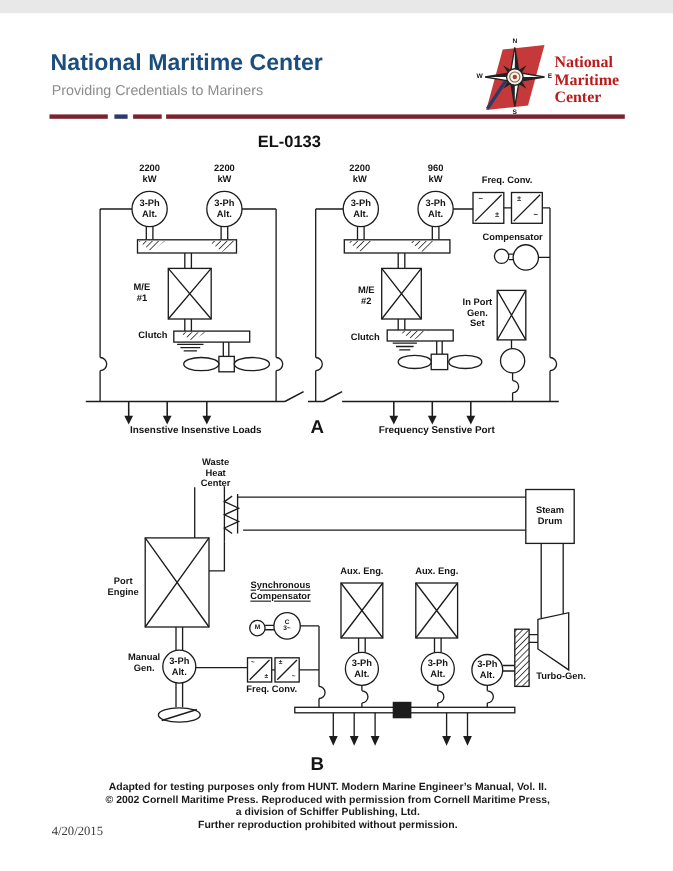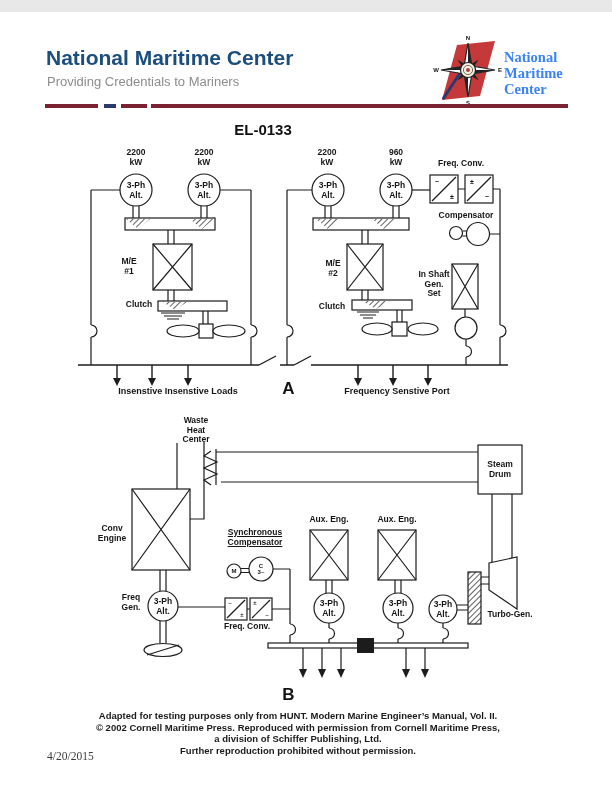--- a/index.html
+++ b/index.html
@@ -8,21 +8,21 @@
   .lbl{position:absolute;transform:translateX(-50%);text-align:center;
        font:bold 8.5px/9.5px "Liberation Sans",sans-serif;color:#141414;white-space:pre-line;z-index:3;}
   .cc{transform:translate(-50%,-50%);}
   .big{font-size:17px;line-height:17px;letter-spacing:1px;}
   .loads{font-size:9px;line-height:10px;}
   .sym{font-size:7px;line-height:7px;}
   .sym6{font-size:6px;line-height:6px;}
   .tiny{font-size:6px;line-height:6.5px;}
   .hdr-title{position:absolute;left:46px;top:34px;font:bold 21px/24px "Liberation Sans",sans-serif;color:#1b4e7e;z-index:3;}
   .hdr-sub{position:absolute;left:47px;top:62px;font:13px/15px "Liberation Sans",sans-serif;color:#8c8c8c;z-index:3;}
-  .logo-text{position:absolute;left:504px;top:37px;font:bold 14.5px/16px "Liberation Serif",serif;color:#3b82f6;white-space:pre-line;z-index:3;}
+  .logo-text{position:absolute;left:504px;top:37px;font:bold 14.5px/16px "Liberation Serif",serif;color:#b91c1c;white-space:pre-line;z-index:3;}
   .rule{position:absolute;top:92px;height:4px;background:#7b2230;z-index:3;}
   .rule.blue{background:#2b3a6b;}
   .doc-code{position:absolute;left:263px;top:109px;transform:translateX(-50%);
        font:bold 15px/17px "Liberation Sans",sans-serif;color:#111;z-index:3;}
   .footer{position:absolute;left:-8px;top:698px;width:612px;text-align:center;
        font:bold 9.5px/11.5px "Liberation Sans",sans-serif;color:#1a1a1a;z-index:3;}
   .date{position:absolute;left:47px;top:738px;font:11.5px/13px "Liberation Serif",serif;color:#3a3a3a;z-index:3;}
   svg{position:absolute;left:0;top:0;z-index:1;}
 </style>
 </head>
@@ -253,42 +253,42 @@
   <div class="lbl sym cc" style="left:452px;top:184px;">±</div>
   <div class="lbl sym cc" style="left:472px;top:169px;">±</div>
   <div class="lbl sym cc" style="left:487px;top:184px;">~</div>
   <div class="lbl" style="left:466px;top:199px;">Compensator</div>
   <div class="lbl" style="left:129px;top:245px;">M/E
 #1</div>
   <div class="lbl" style="left:333px;top:247px;">M/E
 #2</div>
   <div class="lbl" style="left:139px;top:288px;">Clutch</div>
   <div class="lbl" style="left:332px;top:290px;">Clutch</div>
-  <div class="lbl" style="left:434px;top:258px;">In Shaft
+  <div class="lbl" style="left:434px;top:258px;">In Port
 Gen.
 Set</div>
   <div class="lbl loads" style="left:178px;top:374px;">Insenstive Insenstive Loads</div>
   <div class="lbl loads" style="left:397px;top:374px;">Frequency Senstive Port</div>
   <div class="lbl big" style="left:289px;top:368px;">A</div>
 
   <div class="lbl" style="left:196px;top:404px;">Waste
 Heat
 Center</div>
   <div class="lbl cc" style="left:500px;top:457px;">Steam
 Drum</div>
-  <div class="lbl" style="left:112px;top:512px;">Conv
+  <div class="lbl" style="left:112px;top:512px;">Port
 Engine</div>
   <div class="lbl" style="left:255px;top:516px;text-decoration:underline;">Synchronous
 Compensator</div>
   <div class="lbl sym6 cc" style="left:234px;top:559px;">M</div>
   <div class="lbl sym6 cc" style="left:261px;top:557px;">C
 3~</div>
   <div class="lbl" style="left:329px;top:503px;">Aux. Eng.</div>
   <div class="lbl" style="left:397px;top:503px;">Aux. Eng.</div>
-  <div class="lbl" style="left:131px;top:581px;">Freq
+  <div class="lbl" style="left:131px;top:581px;">Manual
 Gen.</div>
   <div class="lbl cc" style="left:163px;top:594px;">3-Ph
 Alt.</div>
   <div class="lbl cc" style="left:329px;top:596px;">3-Ph
 Alt.</div>
   <div class="lbl cc" style="left:398px;top:596px;">3-Ph
 Alt.</div>
   <div class="lbl cc" style="left:443px;top:597px;">3-Ph
 Alt.</div>
   <div class="lbl" style="left:247px;top:610px;">Freq. Conv.</div>

